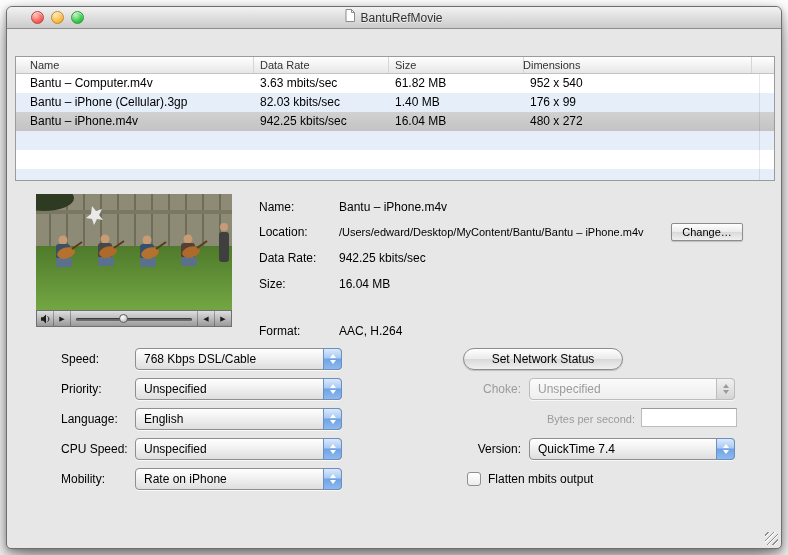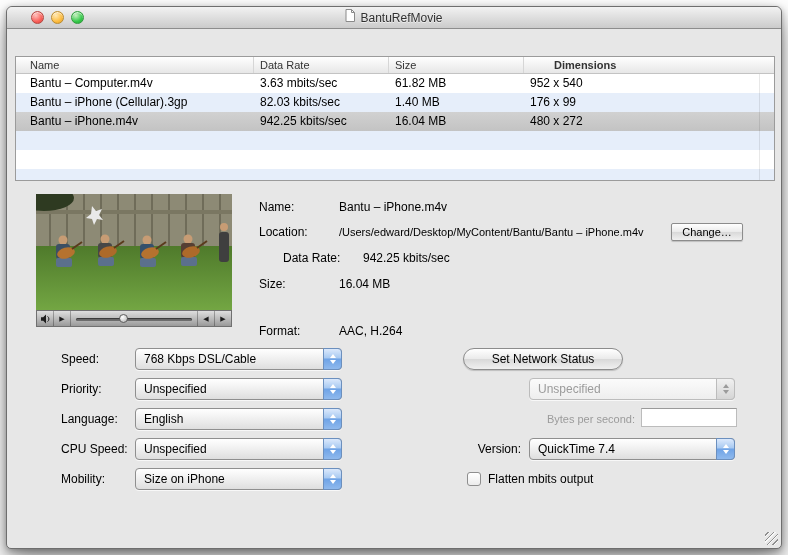--- a/index.html
+++ b/index.html
@@ -31,21 +31,21 @@
   
   .table { position:absolute; left:8px; top:49px; width:760px; height:125px;
     border:1px solid #9b9b9b; background:#fff; }
   .thead { position:absolute; left:0; top:0; right:0; height:17px;
     background:linear-gradient(#ffffff,#e7e7e7); border-bottom:1px solid #c3c3c3; }
   .th { position:absolute; top:0; height:16px; font-size:11px; color:#333; line-height:16px;
     border-right:1px solid #d6d6d6; padding-left:6px; white-space:nowrap; overflow:hidden; }
   .th-name { left:0; width:238px; padding-left:14px; }
   .th-rate { left:238px; width:135px; }
   .th-size { left:373px; width:135px; }
-  .th-dims { left:532px; width:235px;font-weight:bold; }
+  .th-dims { left:501px; width:235px; }
   .th-blank { left:743px; width:15px; border-right:none; }
   .tbody { position:absolute; left:0; top:17px; right:0; bottom:0;
     background:repeating-linear-gradient(to bottom, #ffffff 0 19px, #e6eefa 19px 38px); }
   .v-sep { position:absolute; left:743px; top:0; bottom:0; width:1px; background:rgba(0,0,0,.09); }
   .tr { position:absolute; left:0; right:0; height:19px; }
   .tr.r0 { top:0; } .tr.r1 { top:19px; } .tr.r2 { top:38px; }
   .tr.selected { background:linear-gradient(#d1d1d1,#c3c3c3); }
   .td { position:absolute; top:0; height:19px; line-height:19px; font-size:12px; color:#000;
     white-space:nowrap; overflow:hidden; }
   .td-name { left:0; width:238px; padding-left:14px; }
@@ -63,21 +63,21 @@
   .vol { flex:0 0 auto; width:16px; display:flex; justify-content:center; align-items:center; }
   .scrub { position:relative; flex:1 1 auto; height:100%; }
   .scrub-track { position:absolute; left:5px; right:5px; top:7px; height:3px; background:#6c6c6c;
     border-radius:2px; box-shadow:inset 0 1px 1px rgba(0,0,0,.5); }
   .scrub-thumb { position:absolute; left:38%; top:3px; width:9px; height:9px; border-radius:50%;
     background:radial-gradient(circle at 35% 30%, #ffffff, #c9c9c9 70%, #a5a5a5); border:1px solid #5f5f5f; }
 
   
   .detail-row { position:absolute; left:252px; width:480px; height:16px; font-size:12px; color:#000; white-space:nowrap; }
   .detail-label { display:inline-block; width:80px; }
-  .dr0 { top:193px; } .dr1 { top:218px; } .dr2 { top:244px;margin-left:24px; }
+  .dr0 { top:193px; } .dr1 { top:218px; } .dr2 { top:244px; }
   .dr3 { top:270px; } .dr4 { top:295px; } .dr5 { top:317px; }
   .dr1 .detail-value { font-size:11px; }
 
   .aqua-btn { position:absolute; border:1px solid #8c8c8c; border-radius:11px;
     background:linear-gradient(#ffffff,#eaeaea 50%,#d8d8d8 50%,#f0f0f0);
     font-size:12px; color:#000; text-align:center; box-shadow:0 1px 1px rgba(0,0,0,.18); }
   .change-btn { left:664px; top:216px; width:72px; height:18px; line-height:16px; font-size:11px; border-radius:2px; }
   .network-btn { left:456px; top:341px; width:160px; height:22px; line-height:20px; }
 
   
@@ -310,29 +310,30 @@
         </span>
     </div>
     <div class="popup p-cpu">
       <span>Unspecified</span>
       <span class="cap">
           <i class="arr-up"></i>
           <i class="arr-dn"></i>
         </span>
     </div>
     <div class="popup p-mobility">
-      <span>Size on iPhone</span>
+      <span>Rate on iPhone</span>
       <span class="cap">
           <i class="arr-up"></i>
           <i class="arr-dn"></i>
         </span>
     </div>
 
     <div class="aqua-btn network-btn">Set Network Status</div>
 
+    <div class="form-label fl-choke">Choke:</div>
     <div class="popup disabled p-choke">
       <span>Unspecified</span>
       <span class="cap">
           <i class="arr-up"></i>
           <i class="arr-dn"></i>
         </span>
     </div>
 
     <div class="form-label fl-bytes">Bytes per second:</div>
     <input class="bytes-field" type="text" value="" style="">

